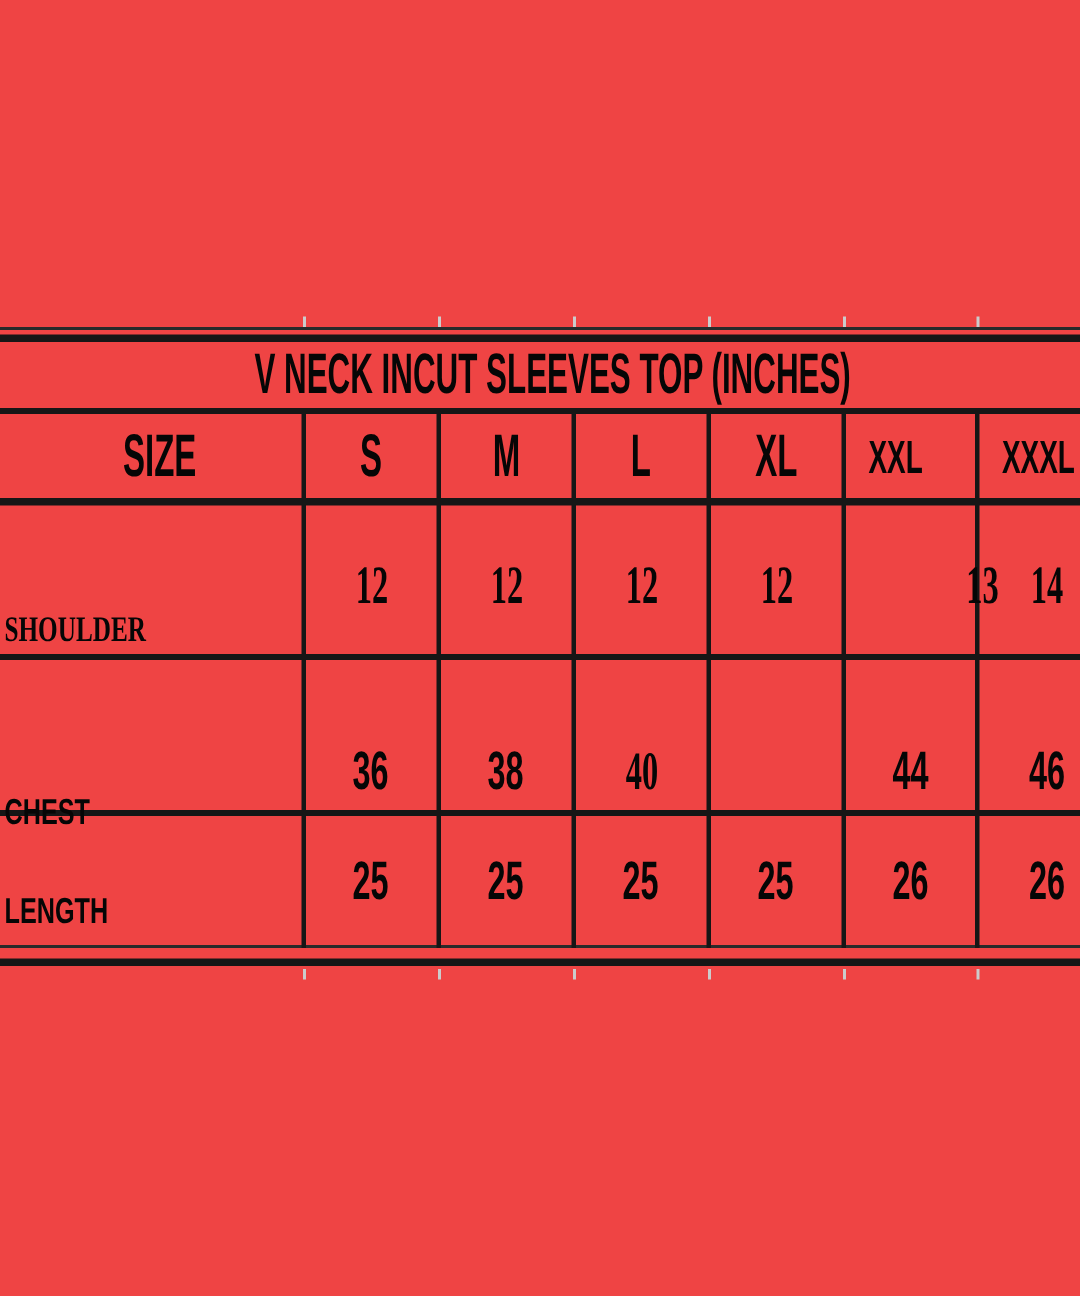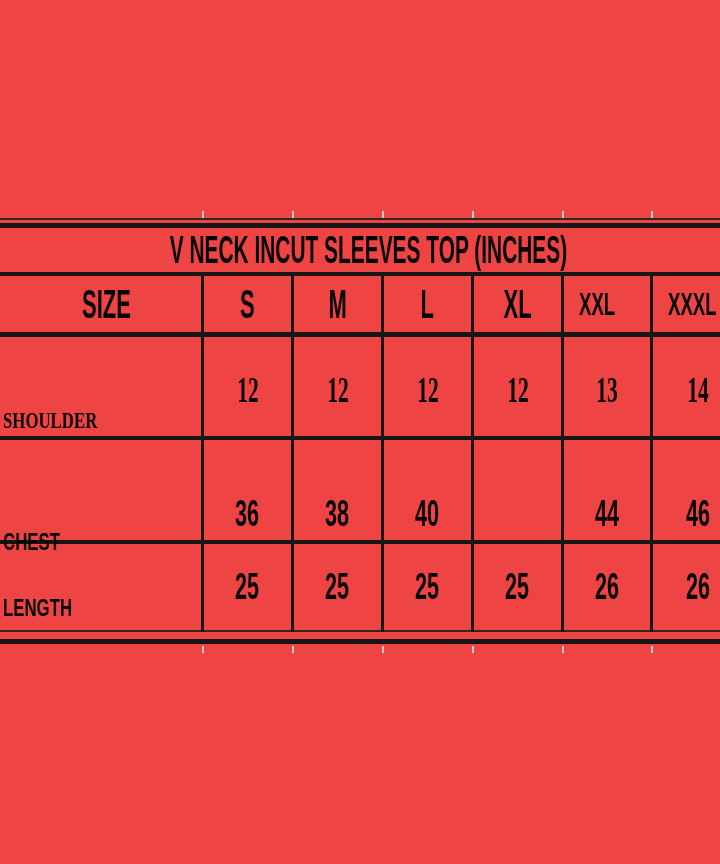--- a/index.html
+++ b/index.html
@@ -146,37 +146,37 @@
     </div>
     <div class="cell" style="left:294px; width:87px;">
       <span class="cond value-text">12</span>
     </div>
     <div class="cell" style="left:384px; width:87px;">
       <span class="cond value-text">12</span>
     </div>
     <div class="cell" style="left:474px; width:87px;">
       <span class="cond value-text">12</span>
     </div>
-    <div class="cell" style="left:564px; width:86px;">
+    <div class="cell" style="left:564px; width:86px;padding-left:48px;">
       <span class="cond value-text">13</span>
     </div>
     <div class="cell" style="left:653px; width:90px;">
       <span class="cond value-text">14</span>
     </div>
   </div>
 
   <div class="trow" style="top:440px; height:100px;margin-top:24px;">
     <span class="row-label">CHEST</span>
     <div class="cell" style="left:204px; width:87px;">
       <span class="cond value-text">36</span>
     </div>
     <div class="cell" style="left:294px; width:87px;">
       <span class="cond value-text">38</span>
     </div>
-    <div class="cell" style="left:384px; width:87px;">
+    <div class="cell" style="left:384px; width:87px;font-family:Liberation Serif, serif;">
       <span class="cond value-text">40</span>
     </div>
     <div class="cell" style="left:564px; width:86px;">
       <span class="cond value-text">44</span>
     </div>
     <div class="cell" style="left:653px; width:90px;">
       <span class="cond value-text">46</span>
     </div>
   </div>
 

